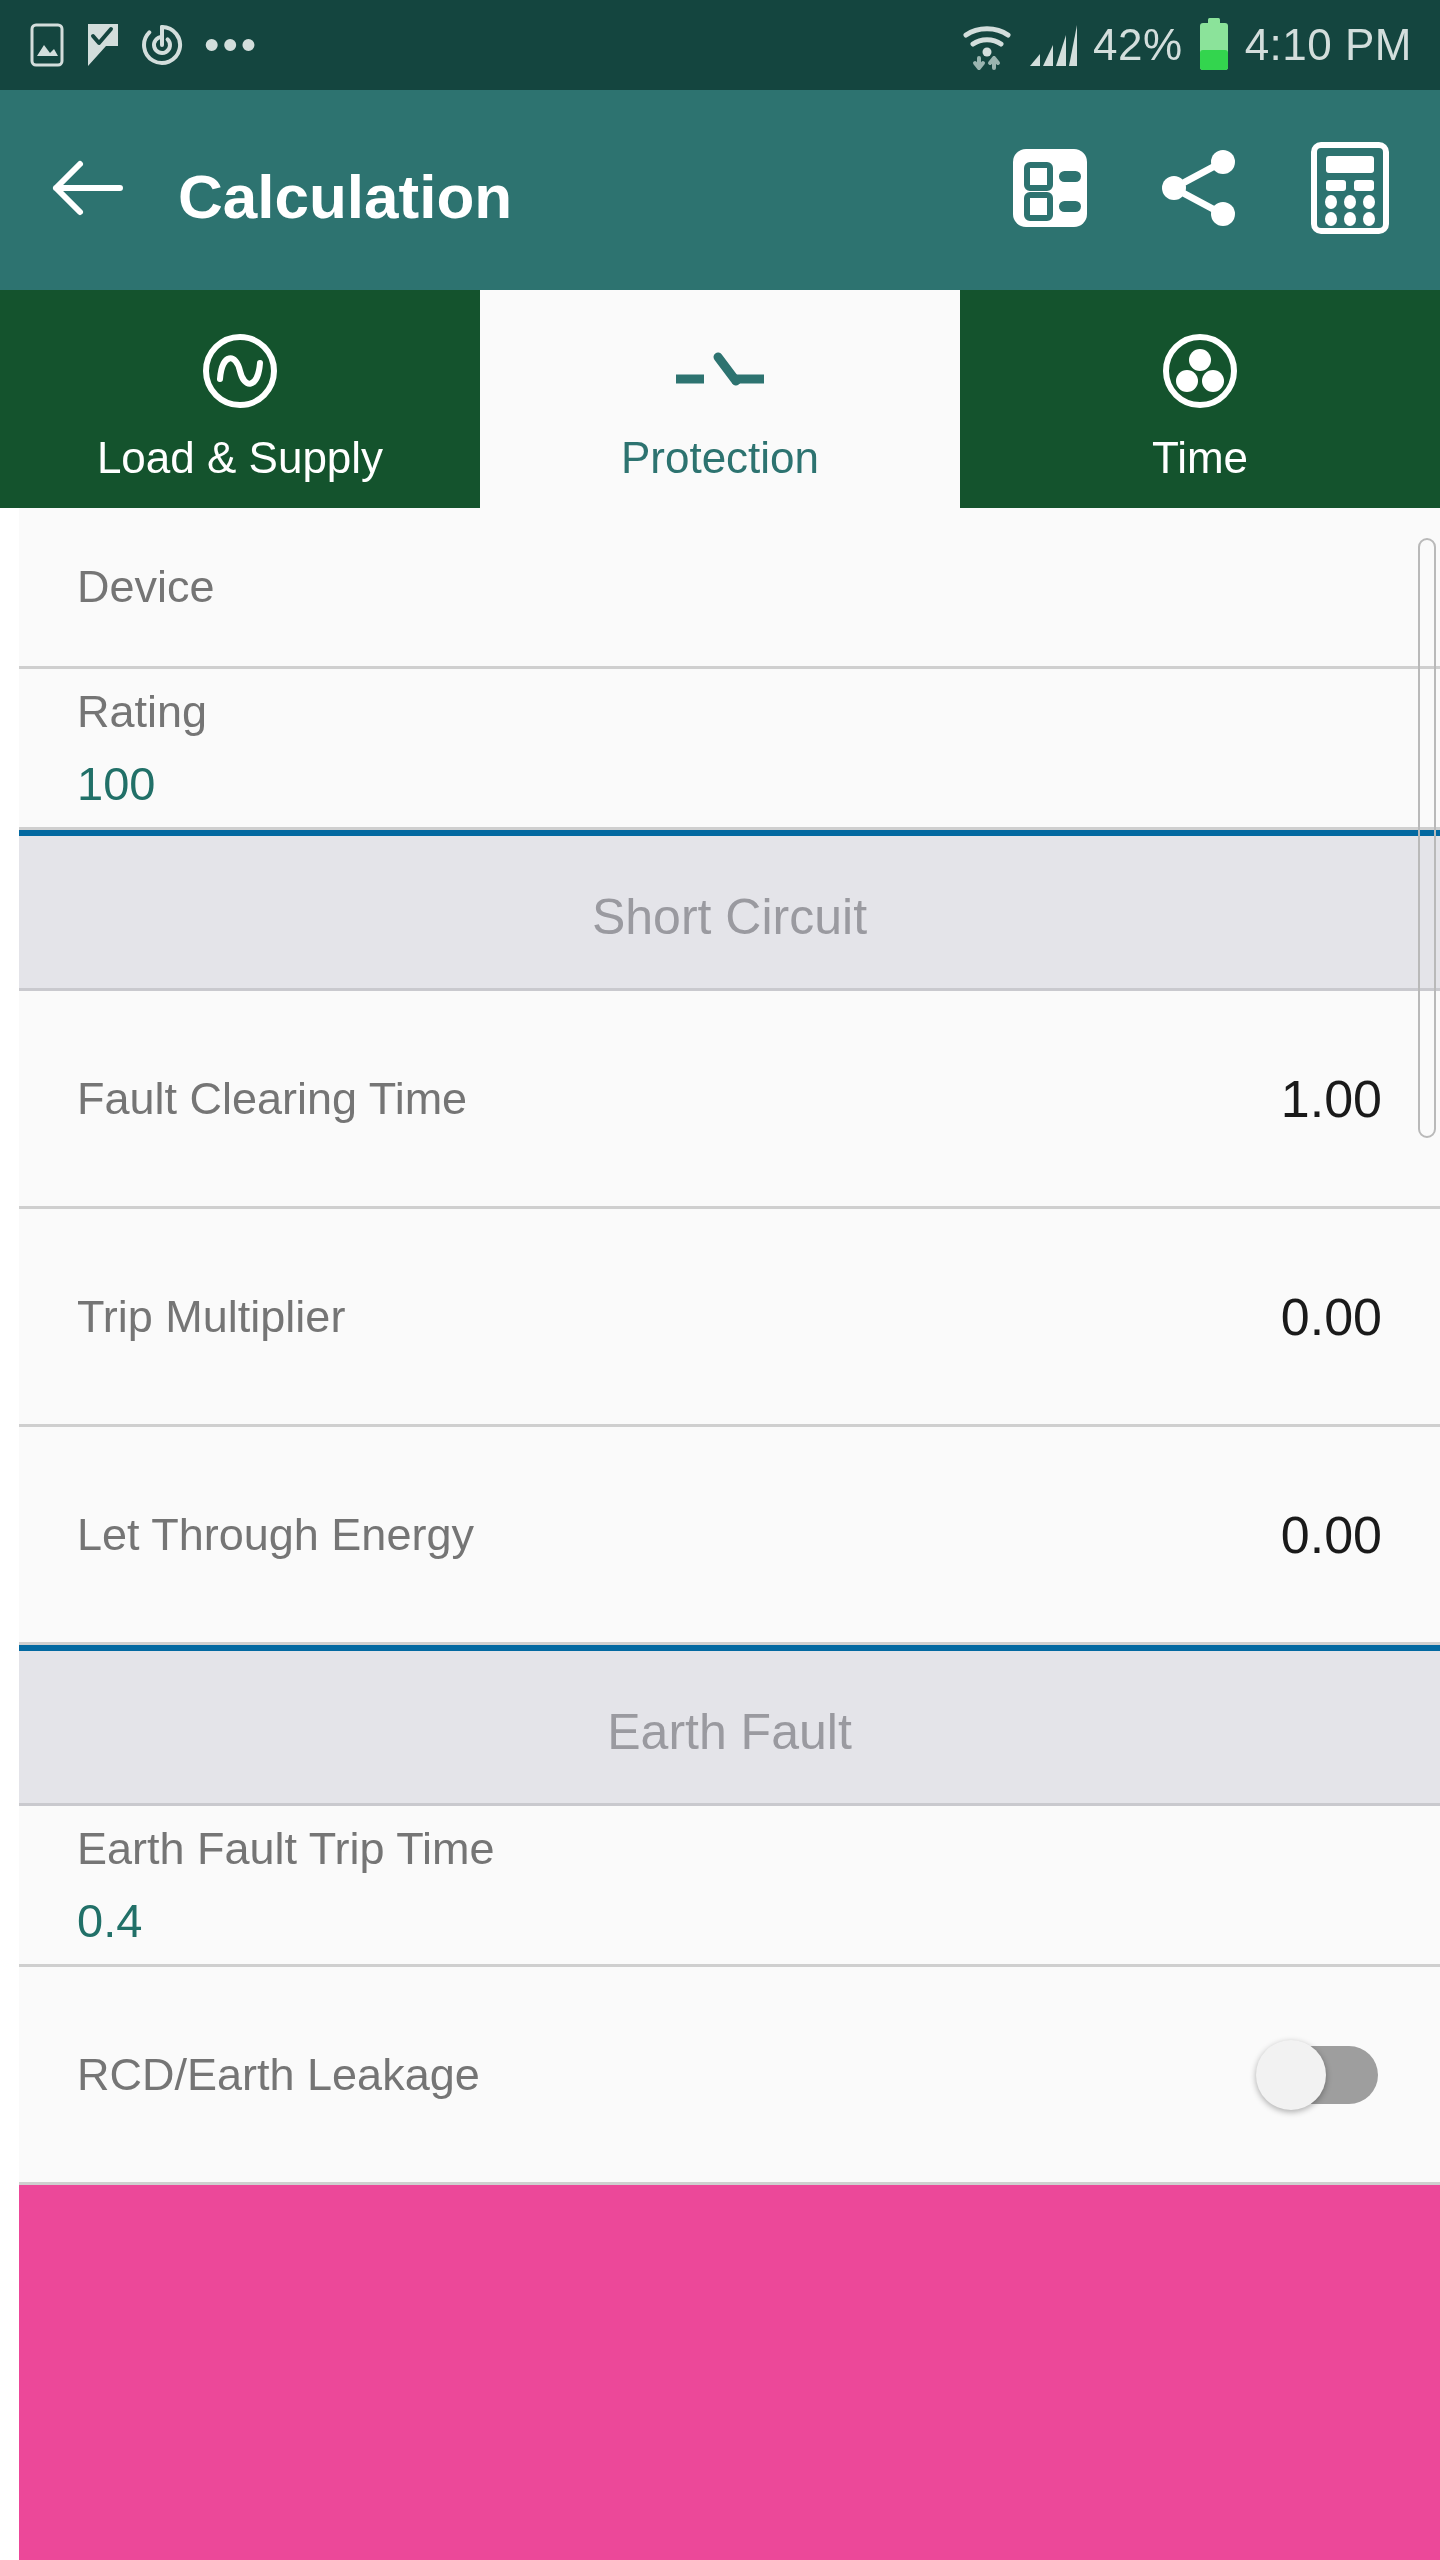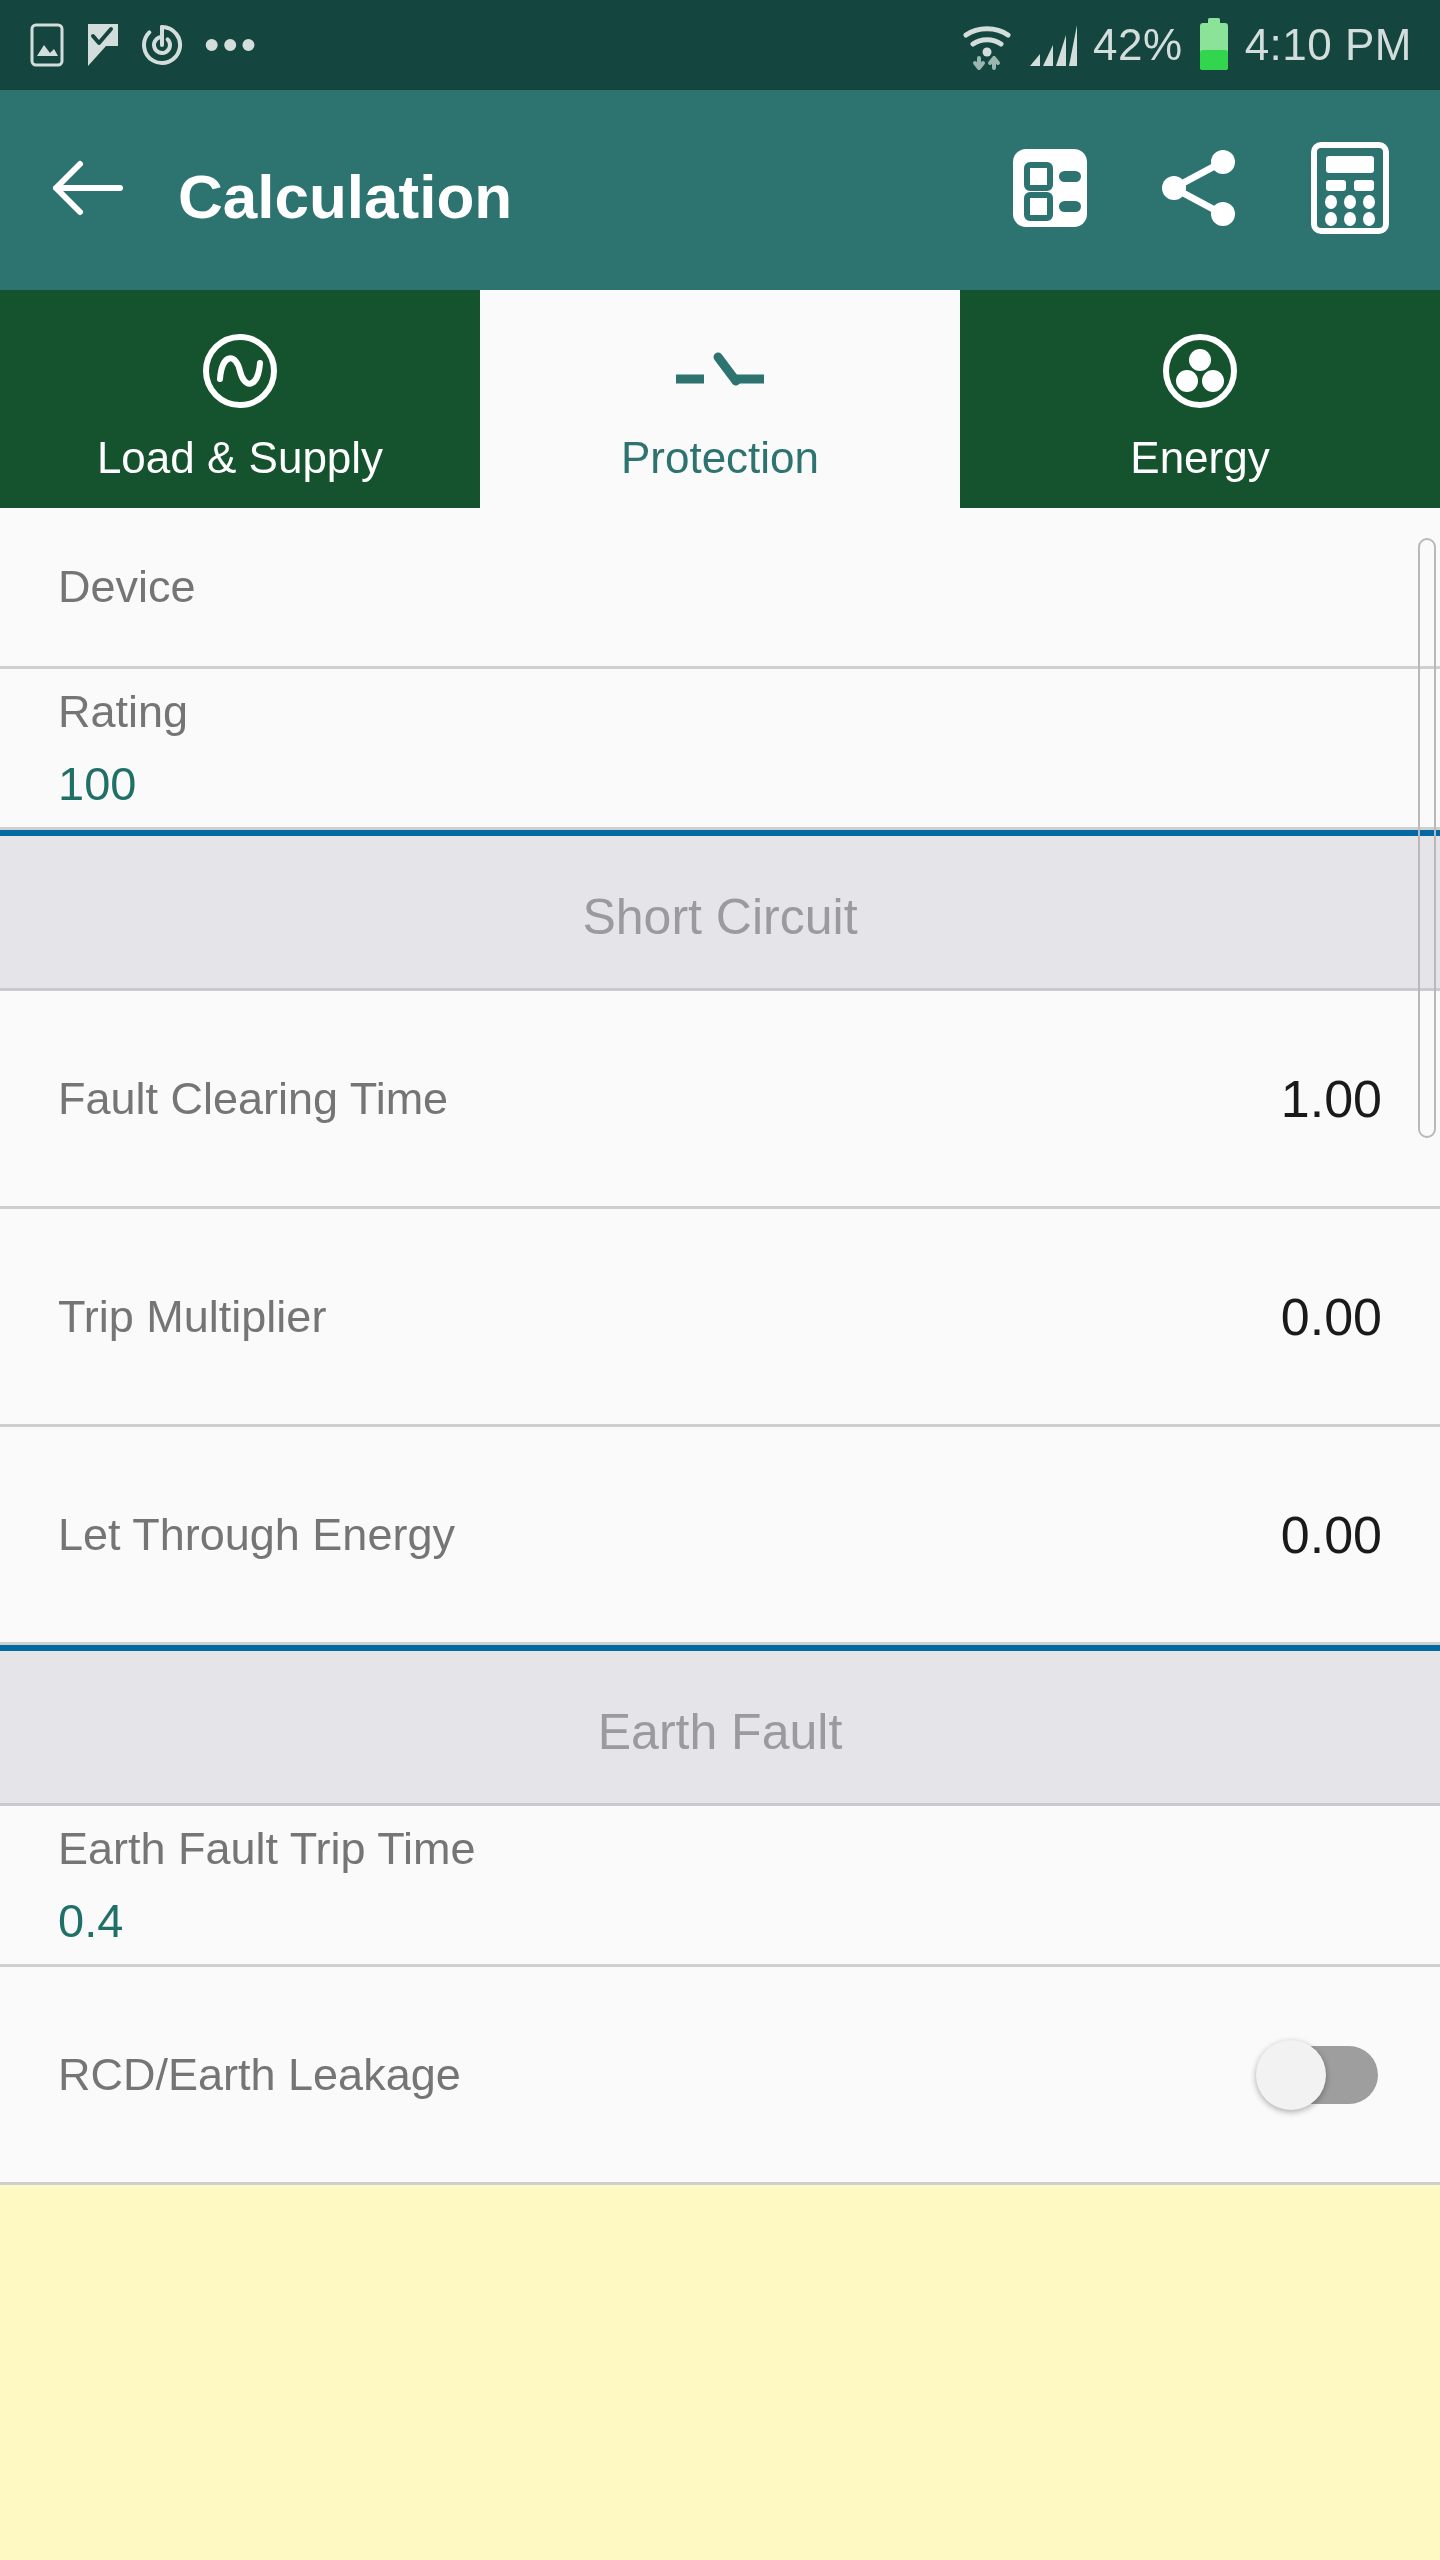--- a/index.html
+++ b/index.html
@@ -124,23 +124,24 @@
     color: #FFFFFF;
     white-space: nowrap;
   }
   .tab.selected .tab-label {
     color: #2D7370;
   }
 
   
   .content {
     position: relative;
-    background: #fef9c3;
+    background: #ec4899;
     height: 2052px;
     overflow: hidden;
+    margin-left: 19px;
   }
   .row {
     position: relative;
     box-sizing: border-box;
     padding: 0 58px;
     background: #FAFAFA;
     border-bottom: 3px solid #CFCFCF;
   }
   .row-stacked {
     height: 161px;
@@ -352,21 +353,21 @@
   </div>
   <div class="tab">
     <div class="tab-icon">
       <svg width="84" height="84" viewBox="0 0 84 84">
         <circle cx="42" cy="42" r="34" fill="none" stroke="#FFFFFF" stroke-width="6"></circle>
         <circle cx="42" cy="31" r="11" fill="#FFFFFF"></circle>
         <circle cx="29" cy="52" r="11" fill="#FFFFFF"></circle>
         <circle cx="55" cy="52" r="11" fill="#FFFFFF"></circle>
       </svg>
     </div>
-    <div class="tab-label">Energy</div>
+    <div class="tab-label">Time</div>
   </div>
 </div>
 
 <div class="content">
 
   <div class="row row-stacked">
     <div class="row-label">Device</div>
   </div>
 
   <div class="row row-stacked">

